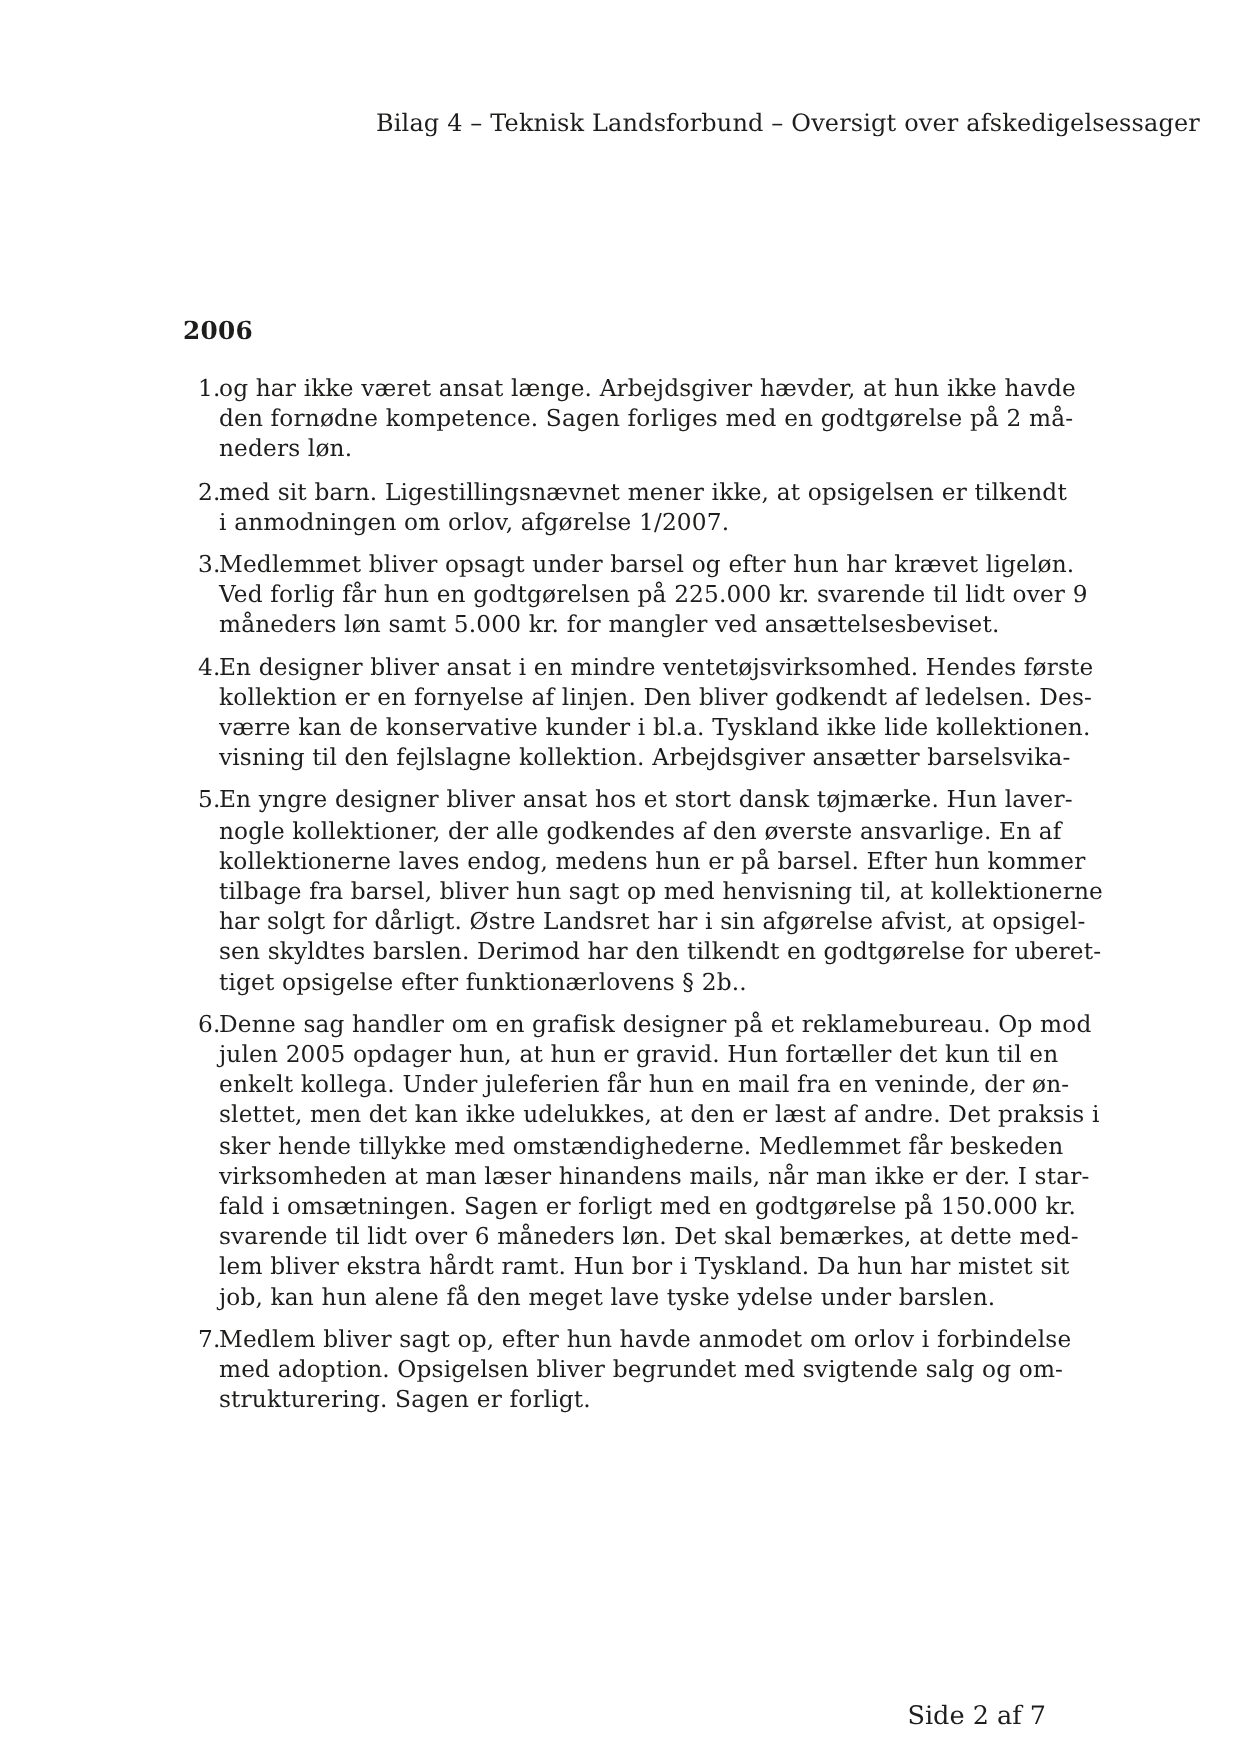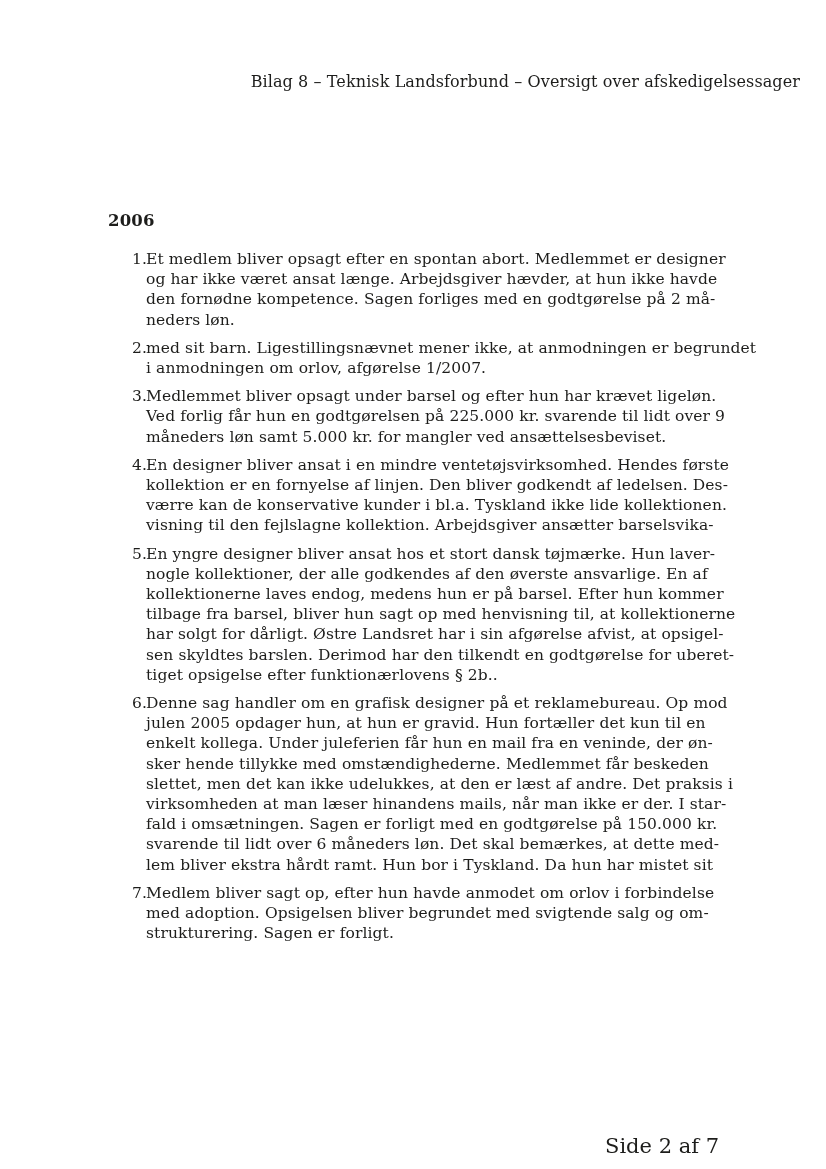--- a/index.html
+++ b/index.html
@@ -20,21 +20,21 @@
     position: absolute;
     top: 72px;
     right: 26px;
     font-size: 16px;
     letter-spacing: 0.1px;
     white-space: nowrap;
   }
   .year {
     position: absolute;
     top: 211px;
-    left: 108px;
+    left: 122px;
     font-size: 16.5px;
     font-weight: bold;
     letter-spacing: 0.2px;
   }
   .cases {
     position: absolute;
     top: 249px;
     left: 132px;
     width: 585px;
     font-size: 15.5px;
@@ -52,46 +52,45 @@
   .case-body {
     flex: 1 1 auto;
   }
   .case-line {
     white-space: nowrap;
   }
   .footer {
     position: absolute;
     top: 1134px;
     left: 605px;
-    font-size: 21px;
+    font-size: 17px;
     white-space: nowrap;
   }
 </style>
 </head>
 <body>
 
 <div class="page">
-  <div class="header">Bilag 8 – Teknisk Landsforbund – Oversigt over afskedigelsessager</div>
+  <div class="header">Bilag 4 – Teknisk Landsforbund – Oversigt over afskedigelsessager</div>
 
   <div class="year">2006</div>
 
   <div class="cases">
       <div class="case-item">
         <span class="case-number">1.</span>
         <div class="case-body">
-          <div class="case-line">Et medlem bliver opsagt efter en spontan abort. Medlemmet er designer</div>
           <div class="case-line">og har ikke været ansat længe. Arbejdsgiver hævder, at hun ikke havde</div>
           <div class="case-line">den fornødne kompetence. Sagen forliges med en godtgørelse på 2 må-</div>
           <div class="case-line">neders løn.</div>
         </div>
       </div>
       <div class="case-item">
         <span class="case-number">2.</span>
         <div class="case-body">
-          <div class="case-line">med sit barn. Ligestillingsnævnet mener ikke, at anmodningen er begrundet</div>
+          <div class="case-line">med sit barn. Ligestillingsnævnet mener ikke, at opsigelsen er tilkendt</div>
           <div class="case-line">i anmodningen om orlov, afgørelse 1/2007.</div>
         </div>
       </div>
       <div class="case-item">
         <span class="case-number">3.</span>
         <div class="case-body">
           <div class="case-line">Medlemmet bliver opsagt under barsel og efter hun har krævet ligeløn.</div>
           <div class="case-line">Ved forlig får hun en godtgørelsen på 225.000 kr. svarende til lidt over 9</div>
           <div class="case-line">måneders løn samt 5.000 kr. for mangler ved ansættelsesbeviset.</div>
         </div>
@@ -116,26 +115,27 @@
           <div class="case-line">sen skyldtes barslen. Derimod har den tilkendt en godtgørelse for uberet-</div>
           <div class="case-line">tiget opsigelse efter funktionærlovens § 2b..</div>
         </div>
       </div>
       <div class="case-item">
         <span class="case-number">6.</span>
         <div class="case-body">
           <div class="case-line">Denne sag handler om en grafisk designer på et reklamebureau. Op mod</div>
           <div class="case-line">julen 2005 opdager hun, at hun er gravid. Hun fortæller det kun til en</div>
           <div class="case-line">enkelt kollega. Under juleferien får hun en mail fra en veninde, der øn-</div>
+          <div class="case-line">slettet, men det kan ikke udelukkes, at den er læst af andre. Det praksis i</div>
           <div class="case-line">sker hende tillykke med omstændighederne. Medlemmet får beskeden</div>
-          <div class="case-line">slettet, men det kan ikke udelukkes, at den er læst af andre. Det praksis i</div>
           <div class="case-line">virksomheden at man læser hinandens mails, når man ikke er der. I star-</div>
           <div class="case-line">fald i omsætningen. Sagen er forligt med en godtgørelse på 150.000 kr.</div>
           <div class="case-line">svarende til lidt over 6 måneders løn. Det skal bemærkes, at dette med-</div>
           <div class="case-line">lem bliver ekstra hårdt ramt. Hun bor i Tyskland. Da hun har mistet sit</div>
+          <div class="case-line">job, kan hun alene få den meget lave tyske ydelse under barslen.</div>
         </div>
       </div>
       <div class="case-item">
         <span class="case-number">7.</span>
         <div class="case-body">
           <div class="case-line">Medlem bliver sagt op, efter hun havde anmodet om orlov i forbindelse</div>
           <div class="case-line">med adoption. Opsigelsen bliver begrundet med svigtende salg og om-</div>
           <div class="case-line">strukturering. Sagen er forligt.</div>
         </div>
       </div>

